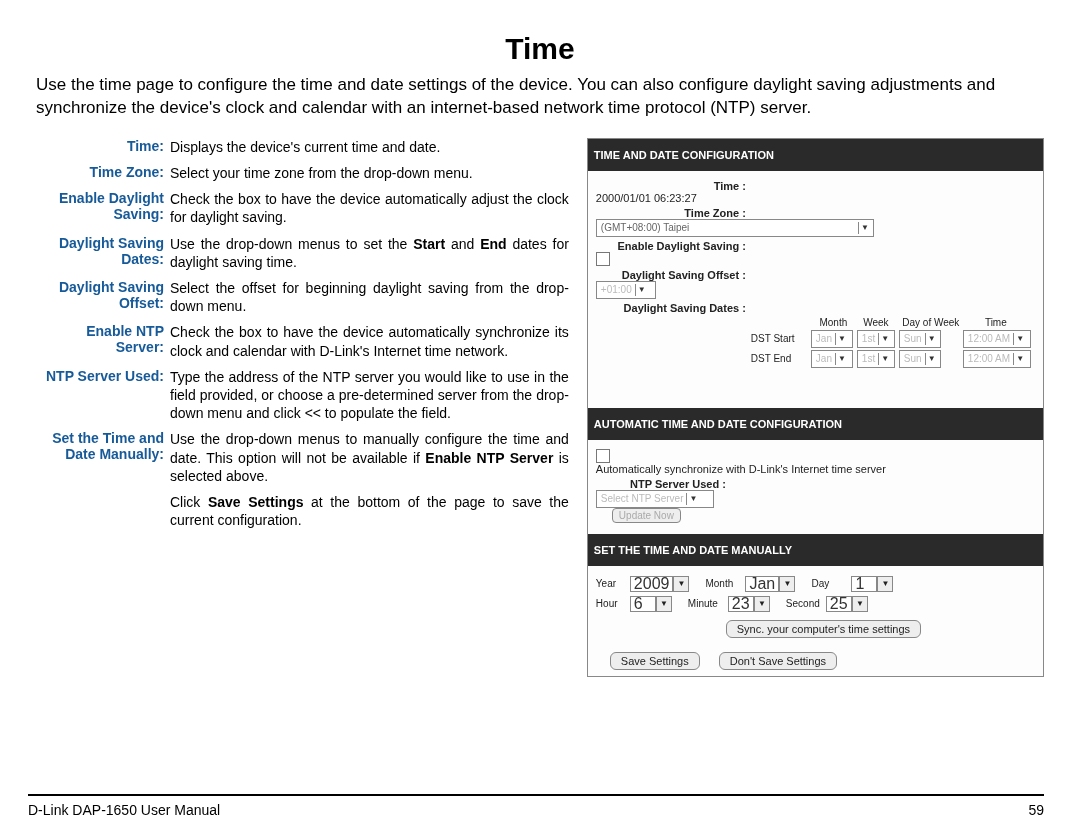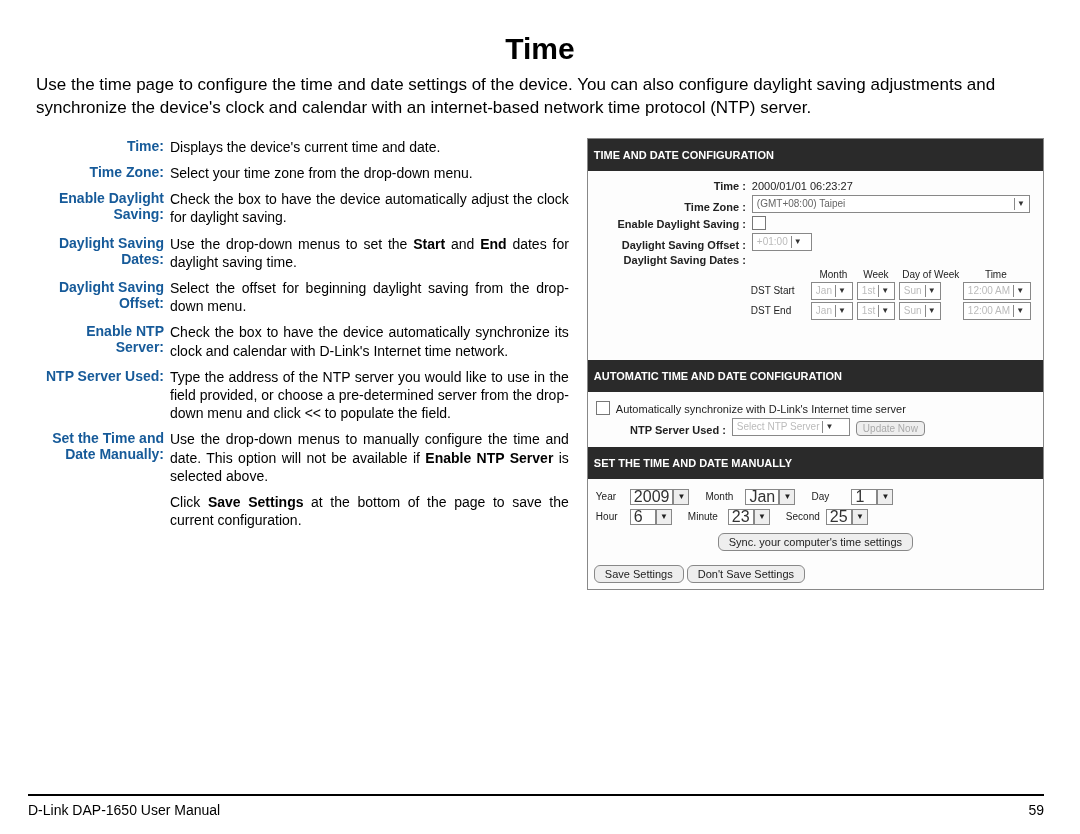--- a/index.html
+++ b/index.html
@@ -73,38 +73,38 @@
     align-self: flex-start;
   }
   .section-hdr {
     background: #2a2a2a;
     color: #fff;
     font-weight: bold;
     font-size: 11px;
     padding: 10px 6px;
   }
   .form-area { padding: 6px 8px 8px 8px; }
-  .frow { display:flex; align-items:flex-end; margin: 3px 0; }
+  .frow { display:flex; align-items:flex-start; margin: 3px 0; flex-direction: column; }
   .flabel { width: 150px; text-align:right; font-weight:bold; font-size:11px; padding-right:6px; }
   .fval { font-size:11px; }
   .sel {
     display:inline-flex; align-items:center; background:#fff;
     border:1px solid #888; height:16px; font-size:10px; color:#666;
     padding:0 2px 0 4px;
   }
   .sel .arrow { width:12px; height:12px; border-left:1px solid #888; display:flex; align-items:center; justify-content:center; margin-left:3px; font-size:8px; color:#333; }
   .cb { width:12px; height:12px; border:1px solid #777; background:#fff; display:inline-block; vertical-align:middle; }
   .dst-grid { margin-left: 155px; width: 280px; }
   .dst-hdr { display:flex; font-size:10px; margin-bottom:2px; }
   .dst-hdr > div { text-align:center; }
   .dst-line { display:flex; align-items:center; margin:2px 0; font-size:10px; }
   .btn {
     display:inline-flex; align-items:center; justify-content:center;
     border:1px solid #888; border-radius:6px; background:#eee;
-    font-size:11px; padding: 2px 10px; cursor:pointer;
+    font-size:11px; padding: 2px 10px; cursor:pointer;margin-left:16px;
   }
   .btn.small { font-size:10px; padding:1px 6px; border-radius:4px; }
   .manual-line { display:flex; align-items:center; gap: 16px; margin:4px 0; font-size:10px; }
   .mcell { display:flex; align-items:center; }
   .valbox { display:inline-block; border:1px solid #888; background:#fff; font-size:16px; height:14px; line-height:14px; padding:0 3px; min-width:26px; color:#333; }
   .dropbtn { width:14px; height:14px; border:1px solid #888; background:#eee; display:inline-flex; align-items:center; justify-content:center; font-size:8px; }
   .bottom-btns { padding: 6px; }
 
   .footer {
     position:absolute; left:28px; right:36px; bottom:16px;

